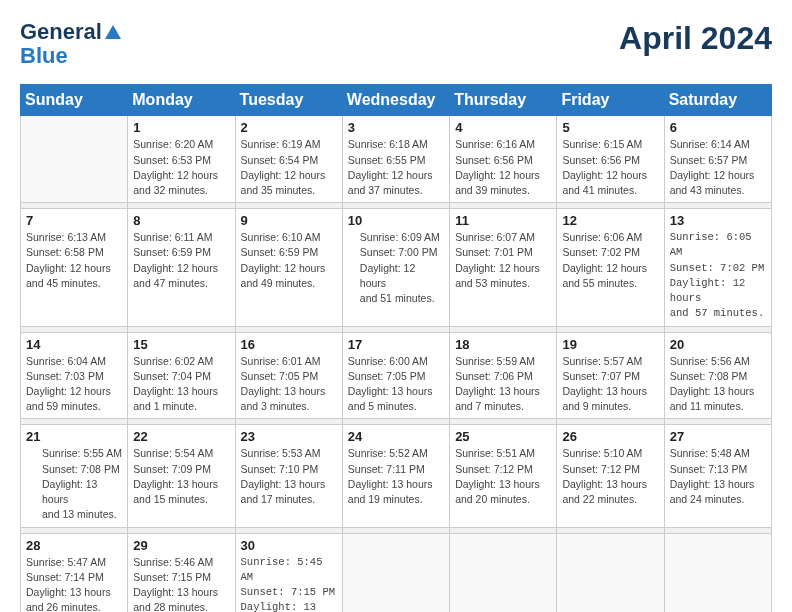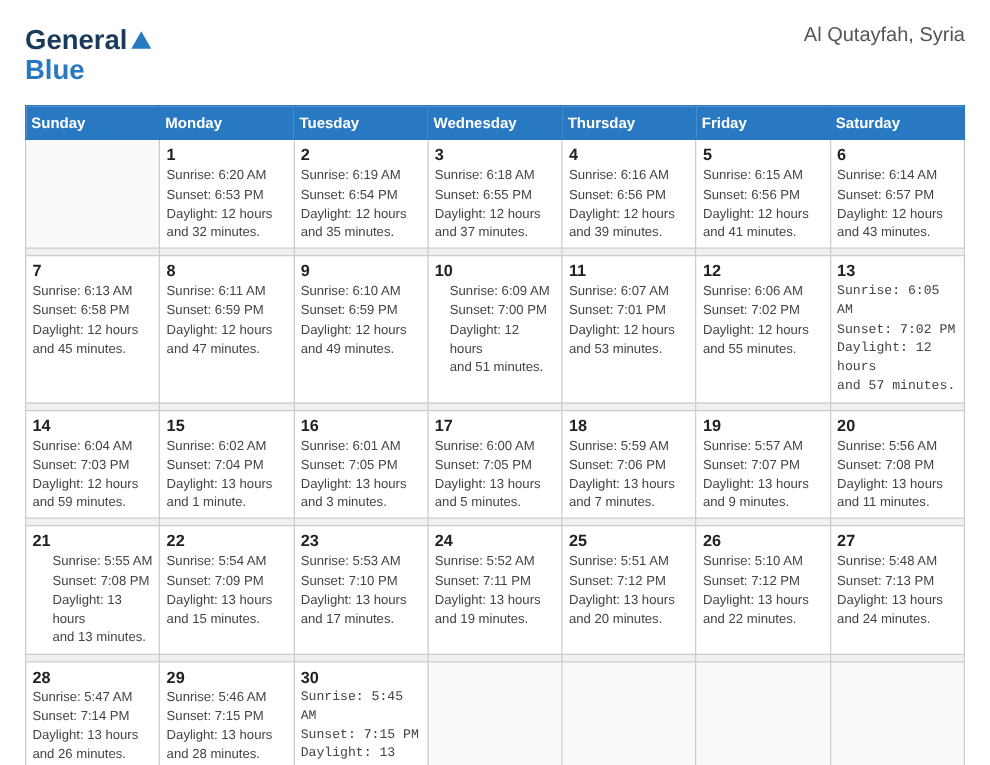--- a/index.html
+++ b/index.html
@@ -45,21 +45,21 @@
     .calendar {
       width: 100%;
       border-collapse: collapse;
       font-size: 11px;
     }
     .calendar th {
       background: #2979c2;
       color: #fff;
       padding: 6px 4px;
       text-align: left;
-      font-size: 12px;
+      font-size: 16px;
       font-weight: bold;
       border: 1px solid #2979c2;
     }
     .calendar td {
       border: 1px solid #ccc;
       vertical-align: top;
       padding: 4px 5px;
       width: calc(100%/7);
       min-height: 80px;
       background: #fff;
@@ -93,21 +93,21 @@
   <div class="logo">
     <div style="display:flex;align-items:center;text-align:right;">
       <span class="logo-text">General</span>
       <svg width="18" height="18" viewBox="0 0 18 18" style="margin-left:2px;">
         <polygon points="9,2 17,16 1,16" fill="#2979c2"></polygon>
       </svg>
     </div>
     <span class="logo-text logo-blue">Blue</span>
   </div>
   <div class="title-block">
-    <div class="title-location">Al Qutayfah, Syria</div>
+    <div class="title-month">April 2024</div>
   </div>
 </div>
 
 <table class="calendar">
   <thead>
     <tr>
       <th>Sunday</th>
       <th>Monday</th>
       <th>Tuesday</th>
       <th>Wednesday</th>

